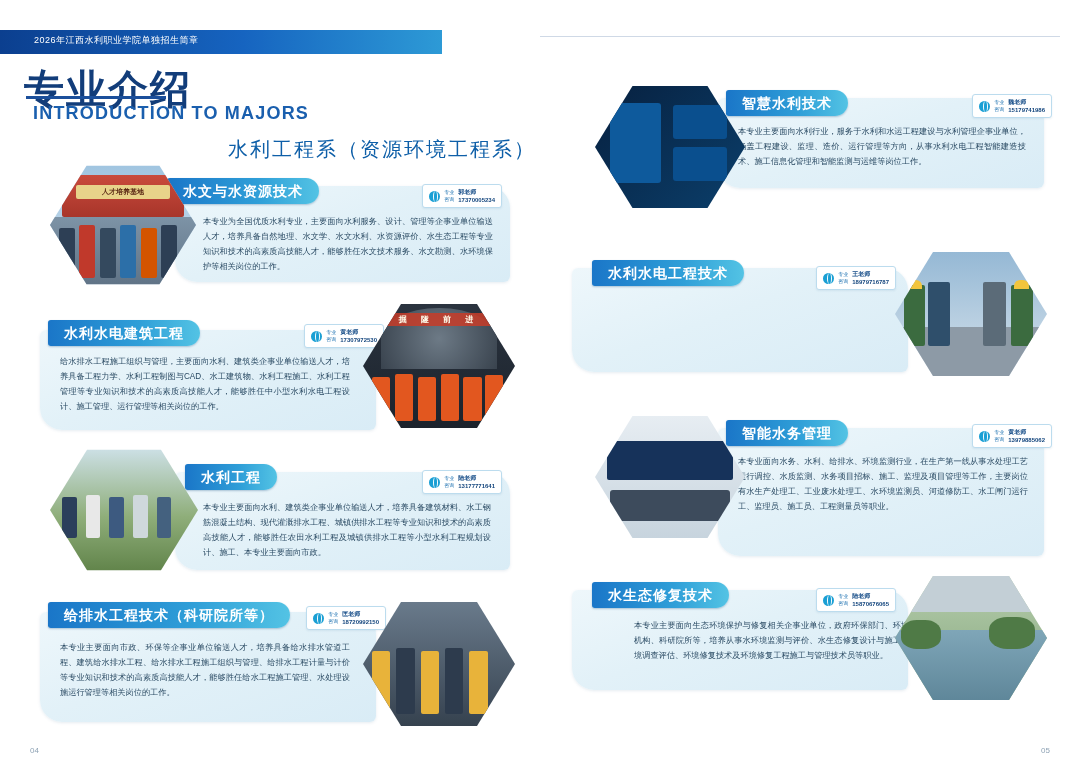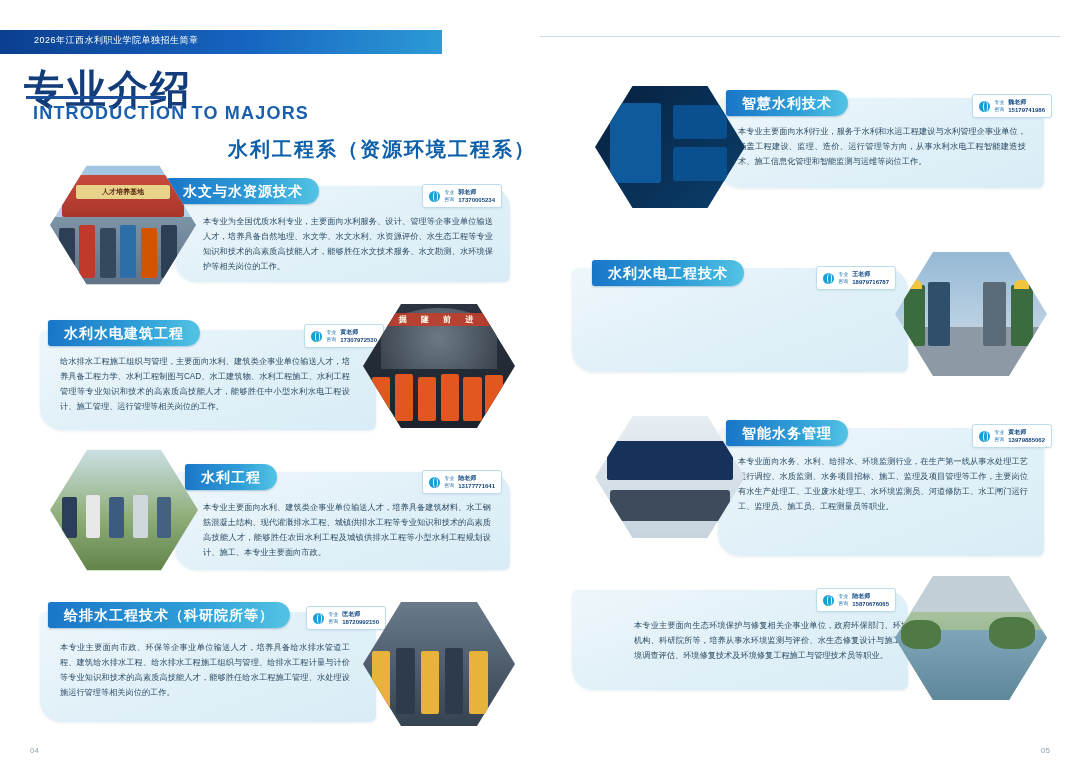--- a/index.html
+++ b/index.html
@@ -42,21 +42,21 @@
   }
   .maintitle .underline{
     position:absolute;left:2px;top:34px;width:140px;height:3px;background:#1b4f9b;
   }
   .subtitle{
     position:absolute;left:33px;top:103px;
     font-size:18px;font-weight:bold;color:#1a5fae;letter-spacing:1.2px;
   }
   .deptitle{
     position:absolute;left:228px;top:136px;
-    font-size:20px;font-weight:bold;color:#0e5fa8;letter-spacing:2px;
+    font-size:20px;font-weight:normal;color:#0e5fa8;letter-spacing:2px;
   }
   
   .hex{
     position:absolute;
     clip-path:polygon(25% 3%,75% 3%,100% 50%,75% 97%,25% 97%,0% 50%);
     overflow:hidden;
   }
   .hex .inner{width:100%;height:100%;position:relative;}
   .hex .cap{
     position:absolute;left:0;right:0;top:4px;text-align:center;color:#fff;font-size:7px;
@@ -289,20 +289,21 @@
   <div class="hex" style="left:595px;top:412px;width:150px;height:130px;">
     <div class="inner">
       <div class="ph" style="background:linear-gradient(#e8eef3,#c6d3dd);"></div>
       <div class="fig" style="left:8%;top:22%;width:84%;height:30%;background:#16325a;border-radius:2px;"></div>
       <div class="fig" style="left:10%;top:60%;width:80%;height:24%;background:#3d4b5c;border-radius:3px;"></div>
     </div>
   </div>
 
   <div class="card" style="left:572px;top:590px;width:336px;height:100px;">
     <div class="cardbg"></div>
+    <div class="ribbon" style="left:20px;top:-8px;">水生态修复技术</div>
     <div class="teacher" style="right:12px;top:-2px;">
       <span class="globe"></span>
       <span class="lbl">专业<br>咨询</span>
       <span class="vals">
         <span class="n">陆老师</span><br>
         <span>15870676065</span>
       </span>
     </div>
     <div class="body" style="left:22px;top:28px;width:292px;margin-left:40px;">本专业主要面向生态环境保护与修复相关企事业单位，政府环保部门、环境监测机构、科研院所等，培养从事水环境监测与评价、水生态修复设计与施工、水环境调查评估、环境修复技术及环境修复工程施工与管理技术员等职业。</div>
   </div>

